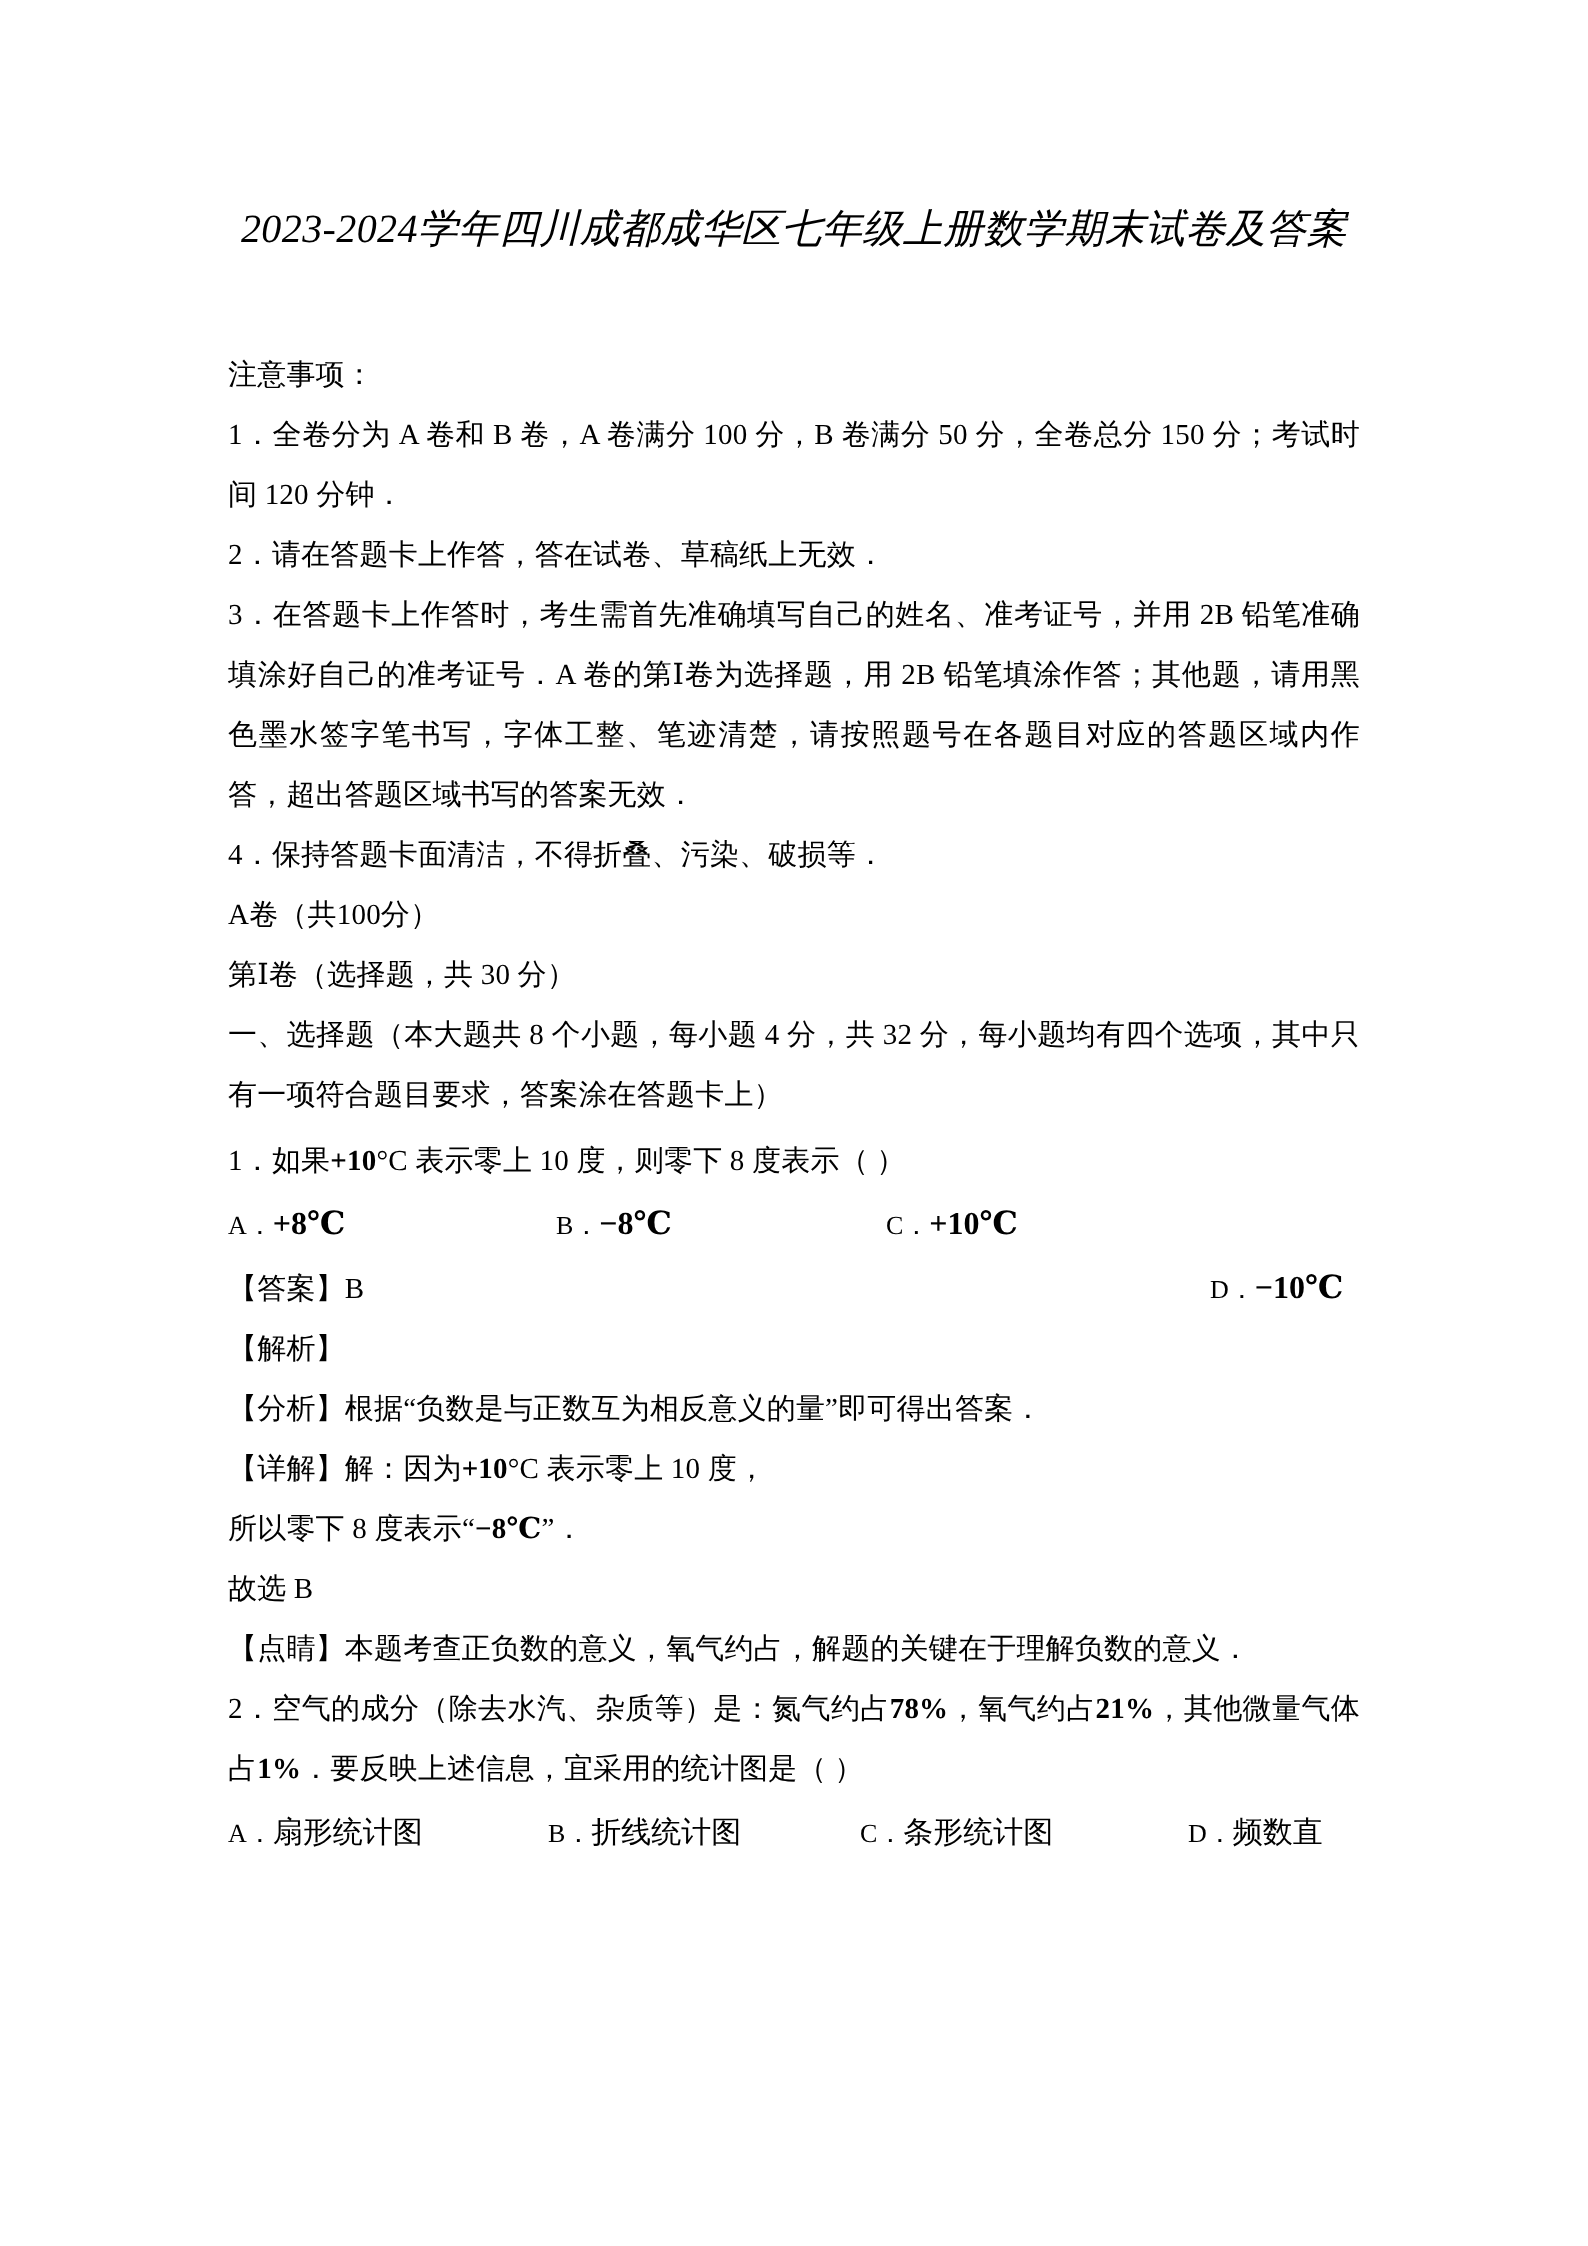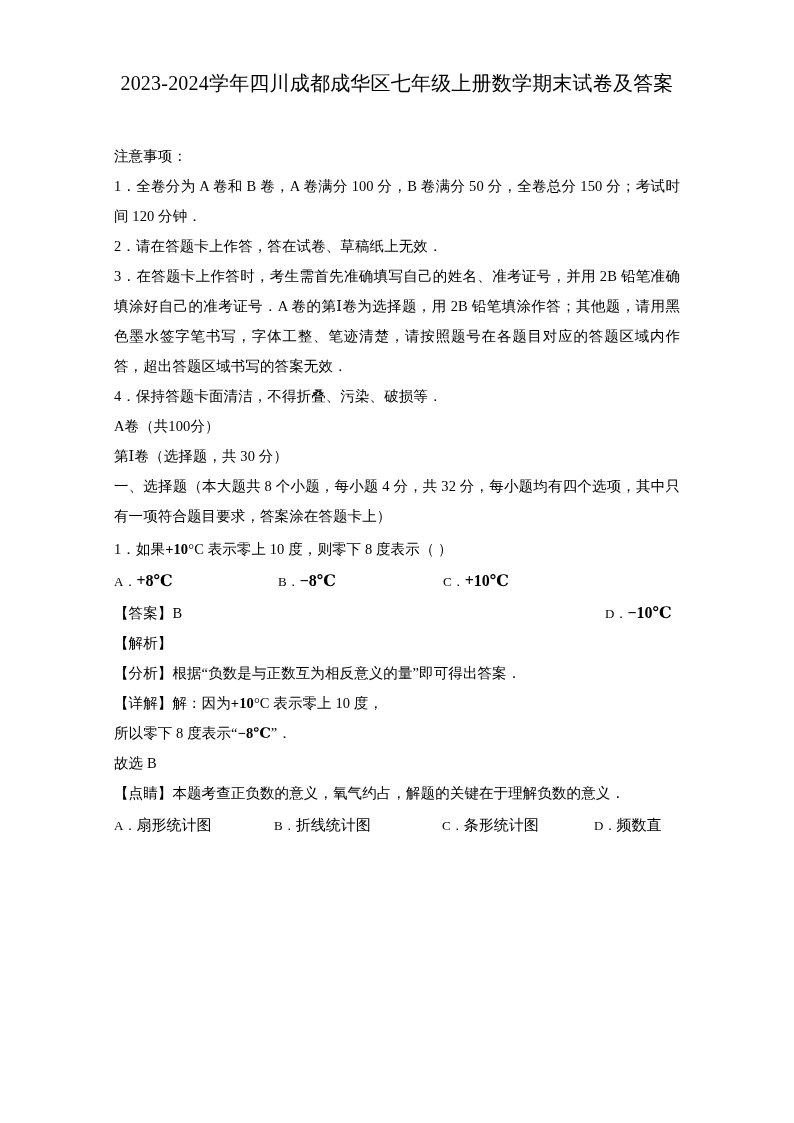--- a/index.html
+++ b/index.html
@@ -18,26 +18,27 @@
     position: relative;
     width: 794px;
     height: 1123px;
     box-sizing: border-box;
     padding: 0 114px 0 114px;
     overflow: hidden;
   }
   
   .doc-title {
     margin: 0;
-    padding-top: 64px;
+    padding-top: 96px;
     font-size: 20px;
     font-weight: normal;
     line-height: 38px;
     text-align: center;
     letter-spacing: 0.2px;
+    font-style: italic;
   }
   
   .para {
     font-size: 14.5px;
     line-height: 30px;
     margin: 0;
     text-align: justify;
     text-justify: inter-ideograph;
     letter-spacing: 0.1px;
   }
@@ -79,21 +80,21 @@
     font-weight: bold;
     font-size: 16px;
   }
   .opt-a { left: 0px; }
   .opt-b { left: 164px; }
   .opt-c { left: 329px; }
   .opt-d { left: 491px; margin-top: 32px; }
 
   .opt2-a { left: 0px; }
   .opt2-b { left: 160px; }
-  .opt2-c { left: 328px; }
+  .opt2-c { left: 316px; }
   .opt2-d { left: 480px; }
 
   .tag {
     font-weight: normal;
   }
 </style>
 </head>
 <body>
 
 <div class="page">
@@ -145,20 +146,23 @@
     <span class="tag">【详解】</span><span>解：因为</span><span class="b">+10</span><span class="deg">°</span><span>C</span> <span>表示零上 10 度，</span>
   </p>
   <p class="para">
     <span>所以零下 8 度表示“</span><span class="b">−8℃</span><span>”．</span>
   </p>
   <p class="para">故选 B</p>
   <p class="para">
     <span class="tag">【点睛】</span><span>本题考查正负数的意义，氧气约占，解题的关键在于理解负数的意义．</span>
   </p>
 
+  <p class="para">
+    <span>2．空气的成分（除去水汽、杂质等）是：氮气约占</span><span class="b">78%</span><span>，氧气约占</span><span class="b">21%</span><span>，其他微量气体占</span><span class="b">1%</span><span>．要反映上述信息，宜采用的统计图是（     ）</span>
+  </p>
 
   <div class="options">
     <div class="opt opt2-a">
       <span class="lbl">A．</span><span class="val">扇形统计图</span>
     </div>
     <div class="opt opt2-b">
       <span class="lbl">B．</span><span class="val">折线统计图</span>
     </div>
     <div class="opt opt2-c">
       <span class="lbl">C．</span><span class="val">条形统计图</span>

